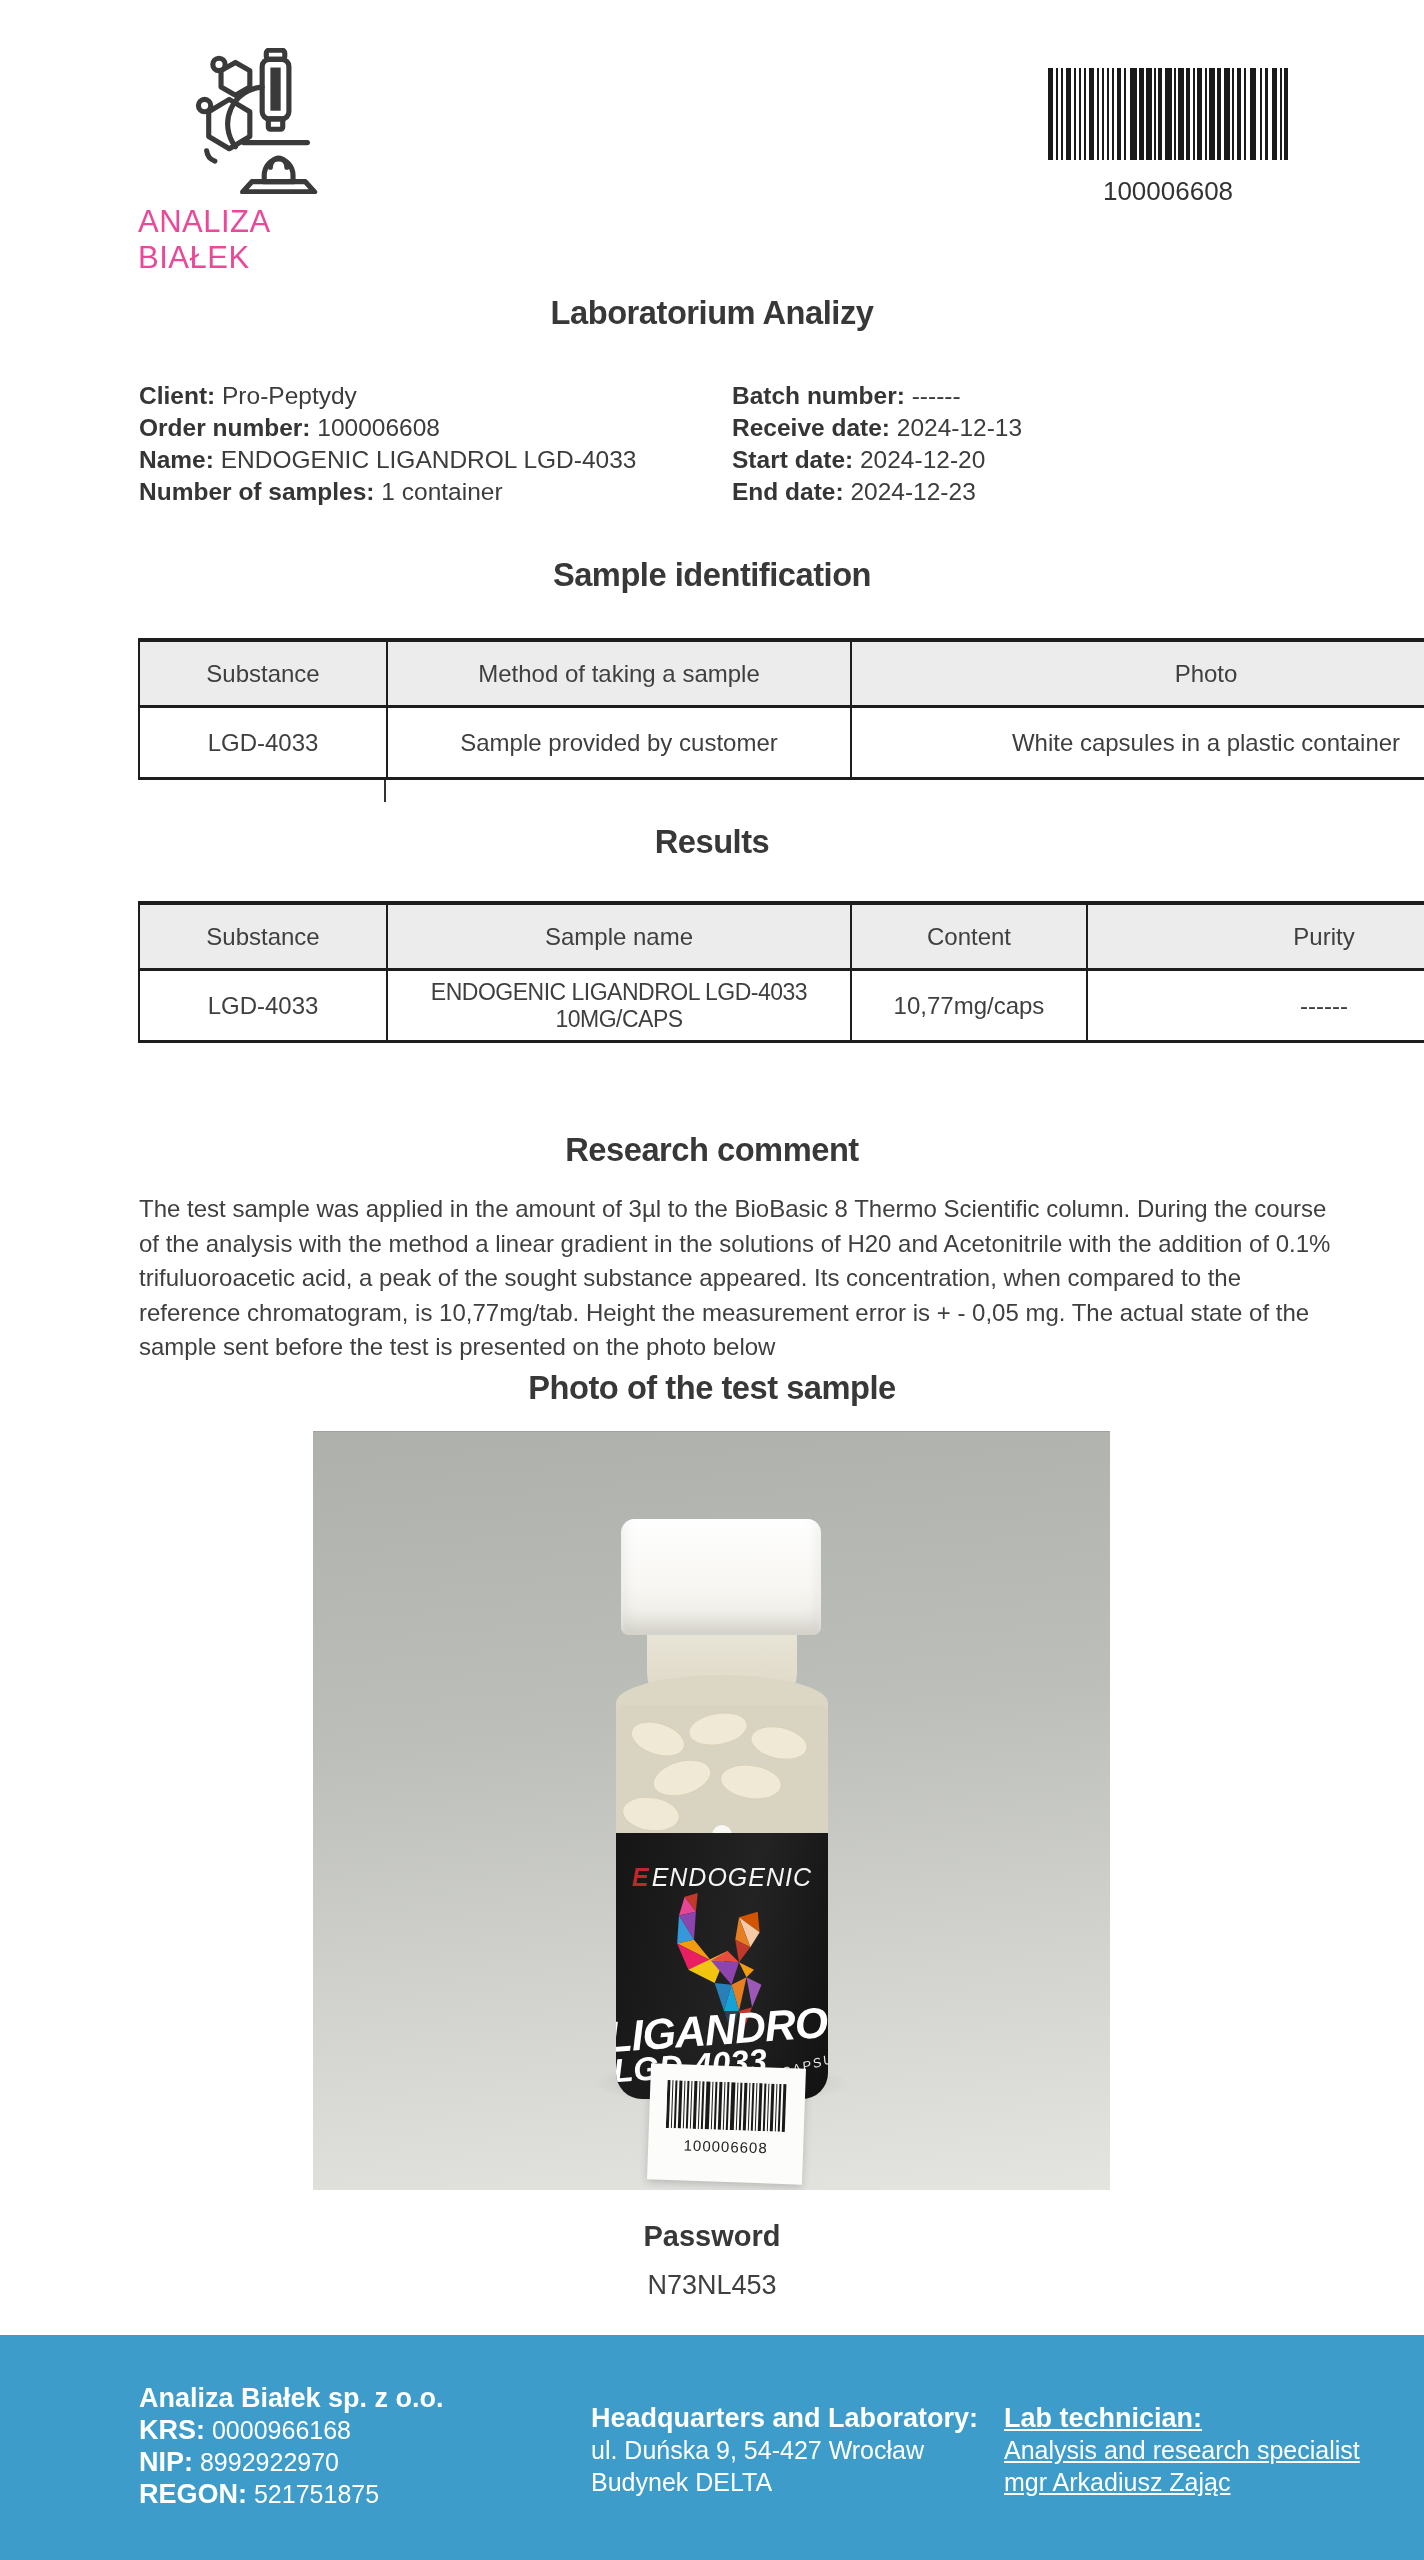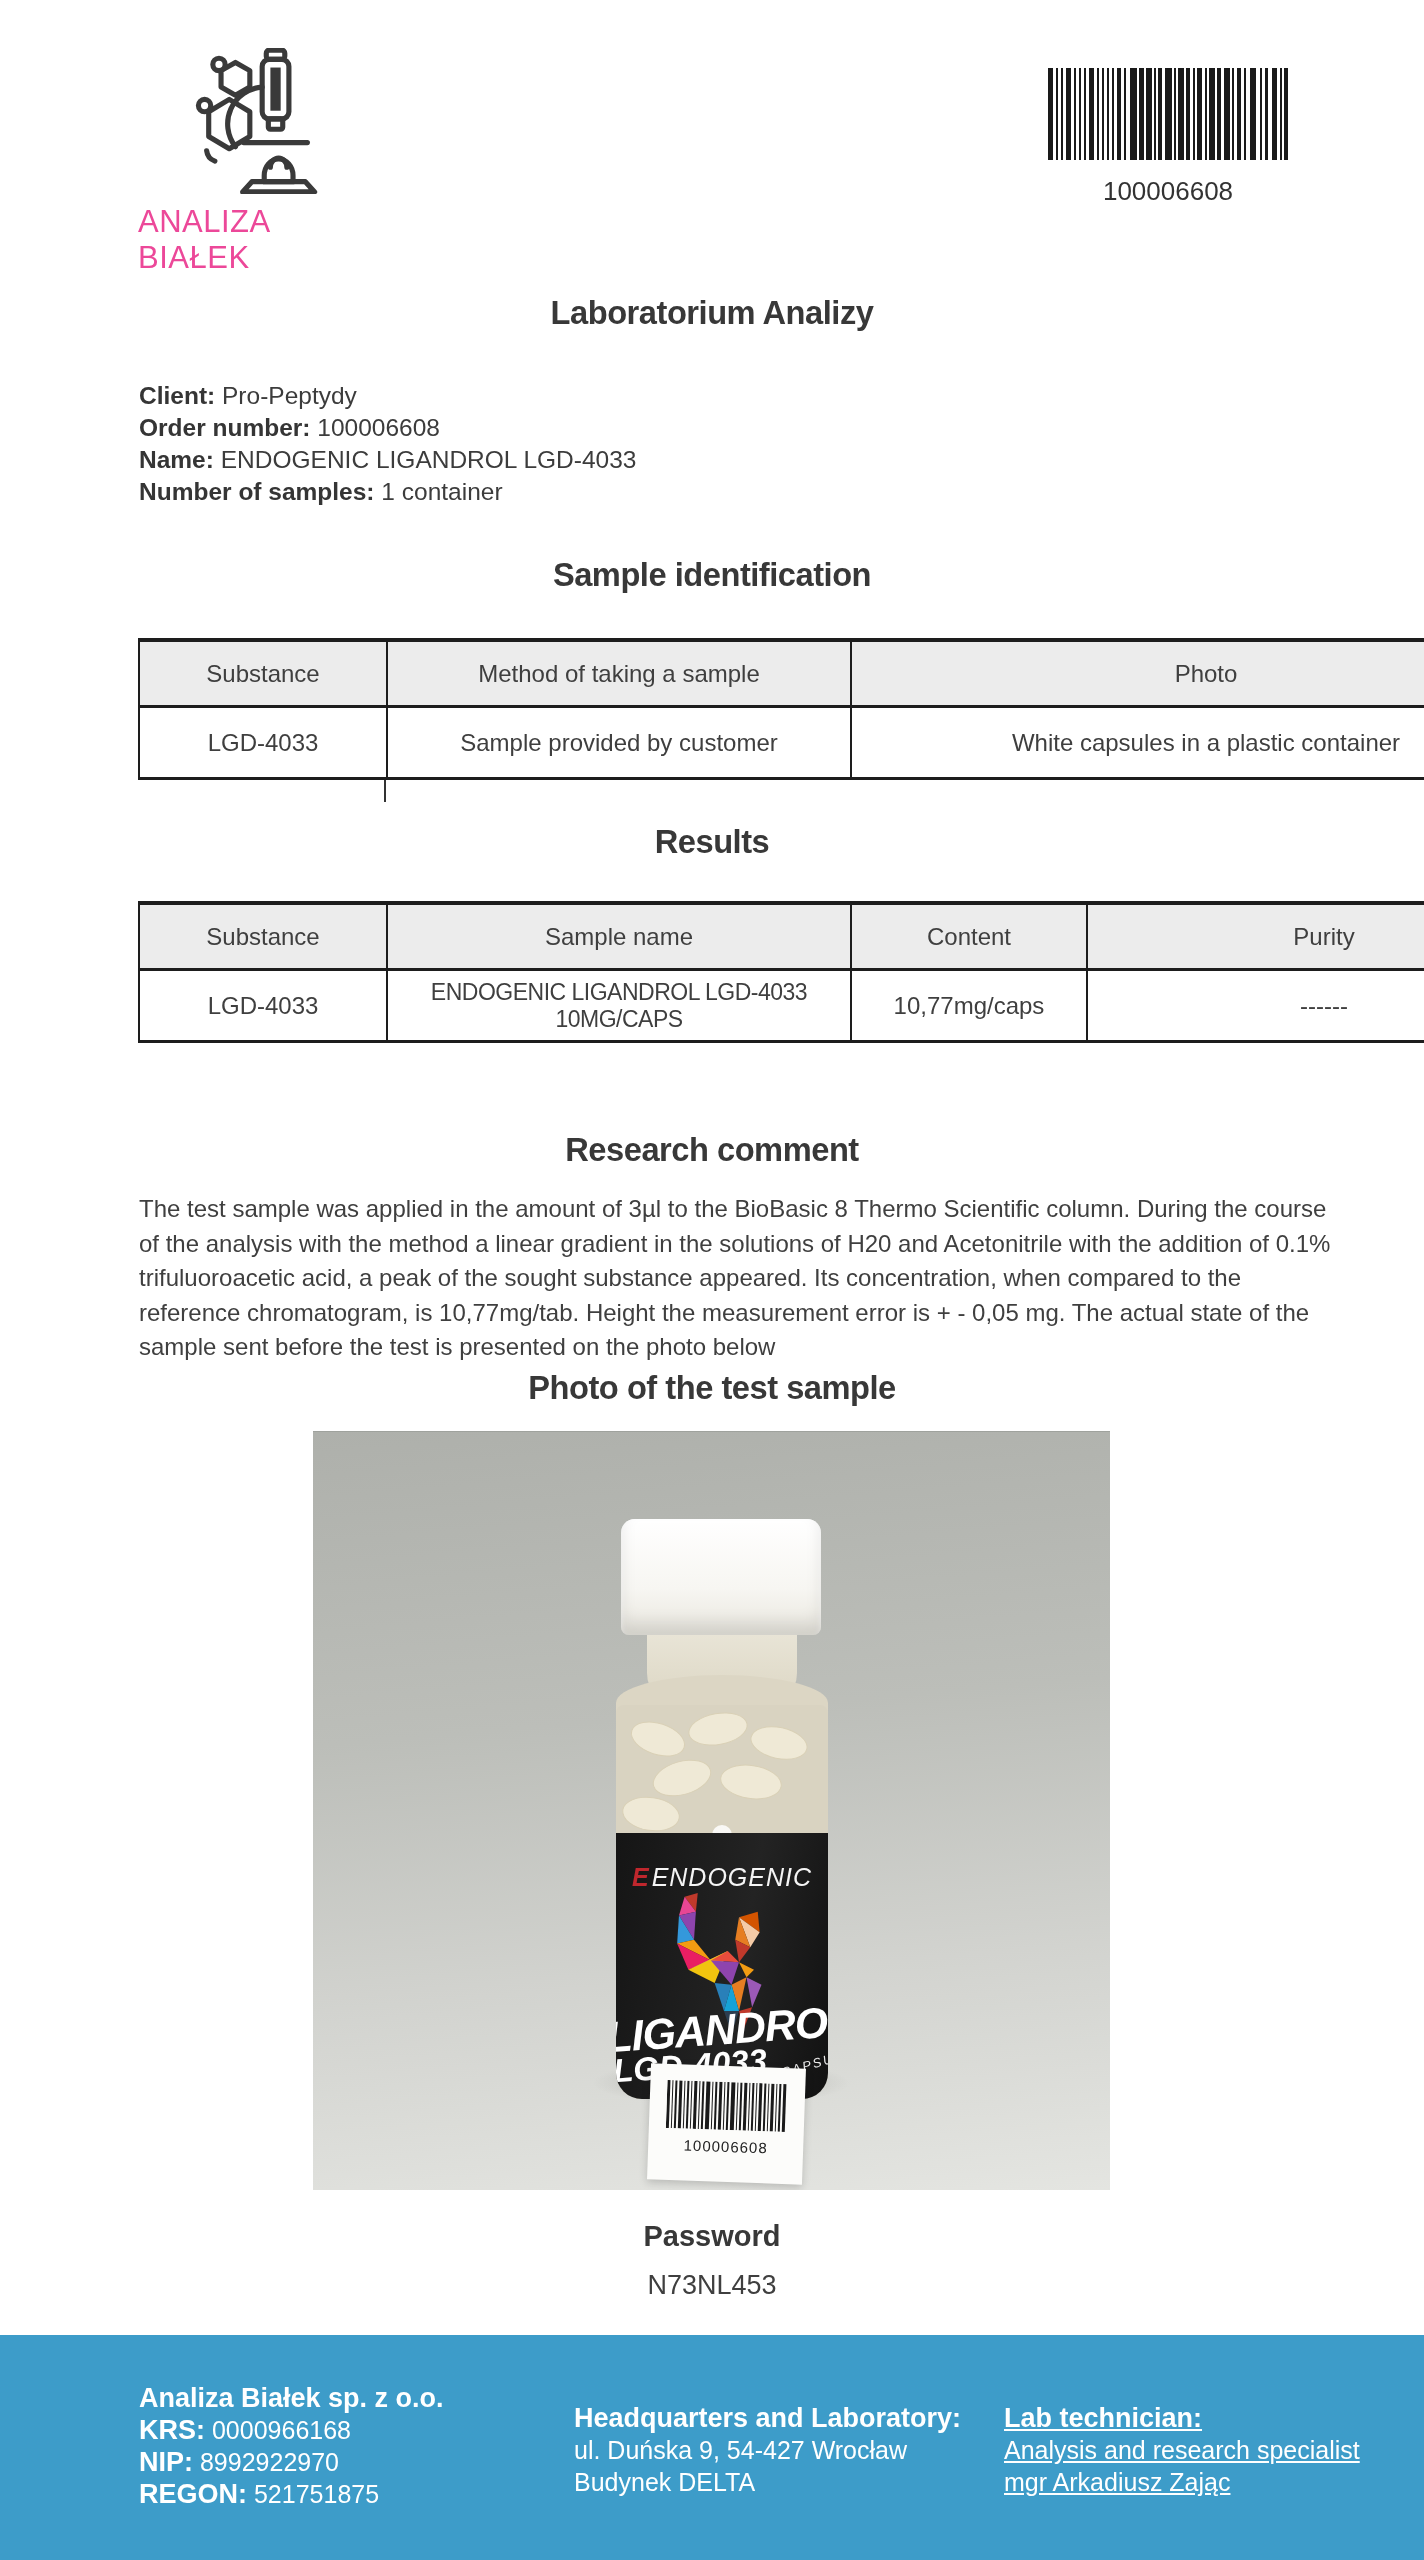--- a/index.html
+++ b/index.html
@@ -65,21 +65,21 @@
   .bcard{position:absolute;left:336px;top:634px;width:155px;height:116px;background:#fcfcfa;transform:rotate(2deg);box-shadow:0 3px 8px rgba(0,0,0,.18);}
   .bcard svg{position:absolute;left:17px;top:16px;}
   .bcard .num{position:absolute;left:0;top:72px;width:155px;text-align:center;font-size:15px;color:#222;letter-spacing:1px;}
   
   .pw-h{top:2220px;font-size:29px;font-weight:bold;color:#383838;}
   .pw-v{top:2270px;font-size:27px;color:#3f3f3f;}
   
   .footer{left:0;top:2335px;width:1424px;height:258px;background:var(--footer-bg);color:#fff;}
   .f-block{position:absolute;font-size:25px;line-height:32px;white-space:nowrap;}
   .f-left{left:139px;top:47px;}
-  .f-mid{left:574px;top:67px;}
+  .f-mid{left:591px;top:67px;}
   .f-right{left:1004px;top:67px;text-decoration:underline;}
   .f-h{font-weight:bold;font-size:27px;}
 </style>
 </head>
 <body>
 
 <div class="page">
 
   <svg class="abs logo-icon" viewBox="0 0 128 142" fill="none" stroke="#3a3a3a" stroke-width="5" stroke-linejoin="round" stroke-linecap="round">
     <rect x="74" y="2" width="18" height="9" rx="3"></rect>
@@ -142,20 +142,26 @@
   <div class="abs barcode-number">100006608</div>
 
   <div class="abs center h1" style="top:293px;">Laboratorium Analizy</div>
 
   <div class="abs info-col info-left">
     <div><span class="lbl">Client:</span> <span>Pro-Peptydy</span></div>
     <div><span class="lbl">Order number:</span> <span>100006608</span></div>
     <div><span class="lbl">Name:</span> <span>ENDOGENIC LIGANDROL LGD-4033</span></div>
     <div><span class="lbl">Number of samples:</span> <span>1 container</span></div>
   </div>
+  <div class="abs info-col info-right">
+    <div><span class="lbl">Batch number:</span> <span>------</span></div>
+    <div><span class="lbl">Receive date:</span> <span>2024-12-13</span></div>
+    <div><span class="lbl">Start date:</span> <span>2024-12-20</span></div>
+    <div><span class="lbl">End date:</span> <span>2024-12-23</span></div>
+  </div>
 
   <div class="abs center h1" style="top:555px;">Sample identification</div>
   <div class="abs tbl" style="top:638px;">
     <div class="hrow t1">
       <div class="cell">Substance</div>
       <div class="cell">Method of taking a sample</div>
       <div class="cell">Photo</div>
     </div>
     <div class="drow t1">
       <div class="cell">LGD-4033</div>

